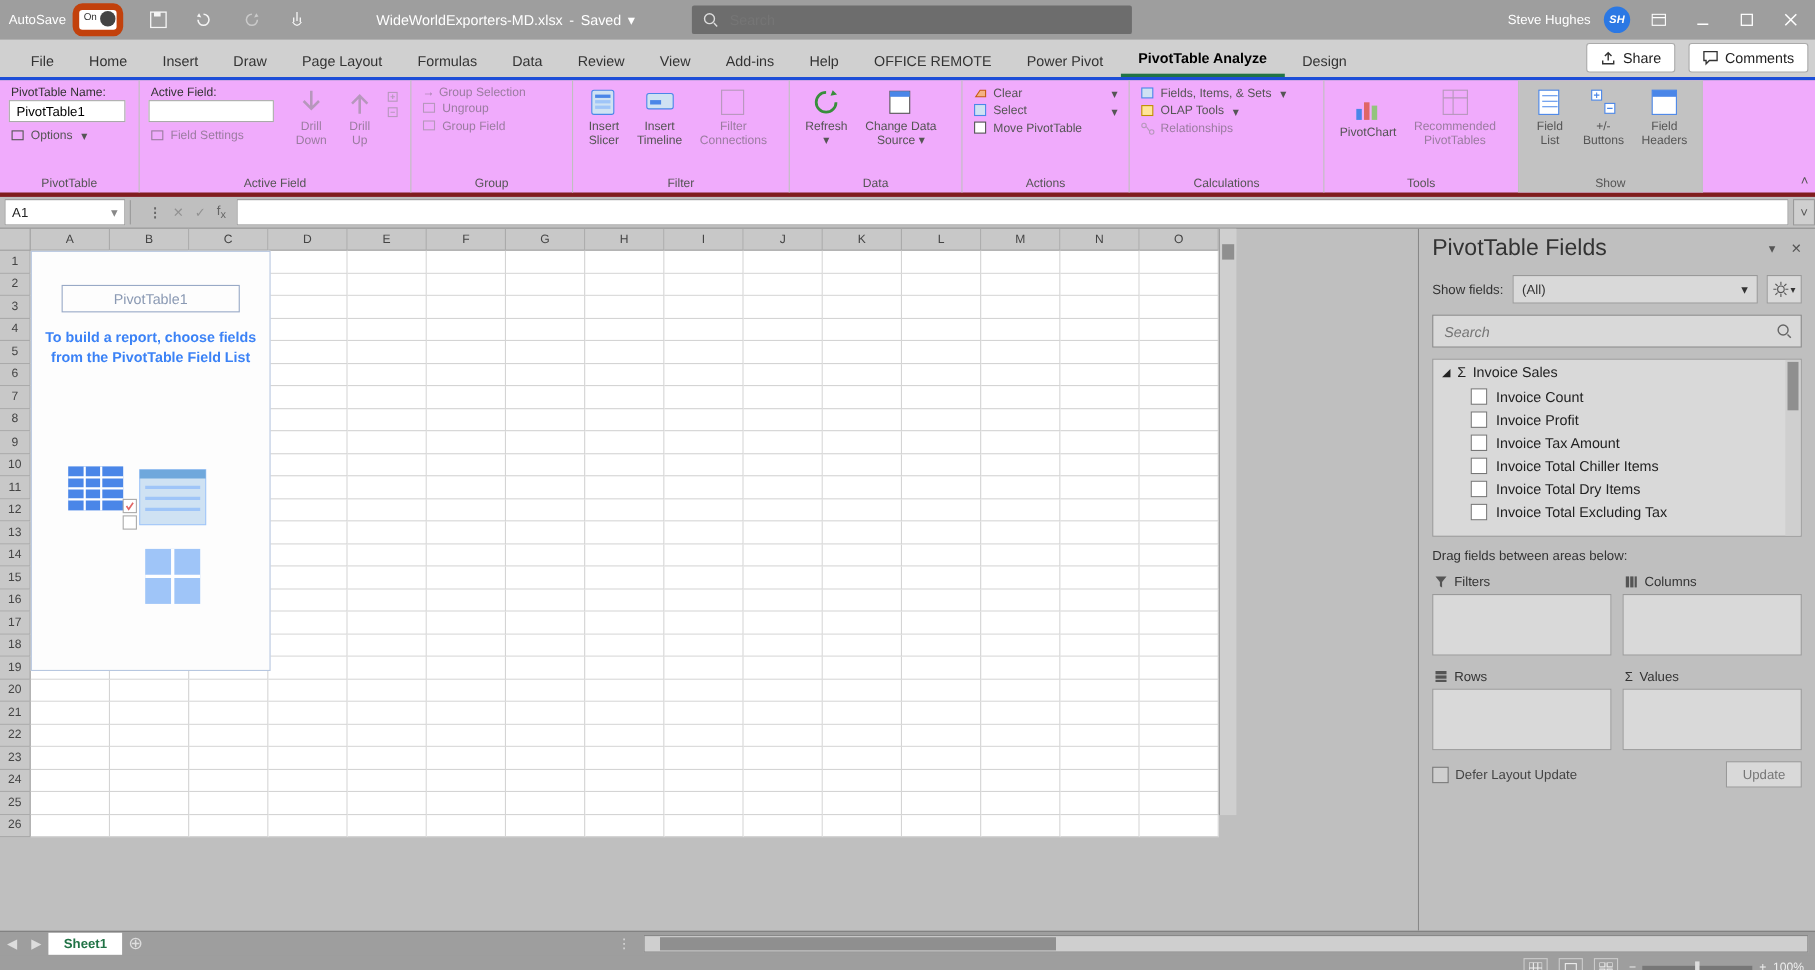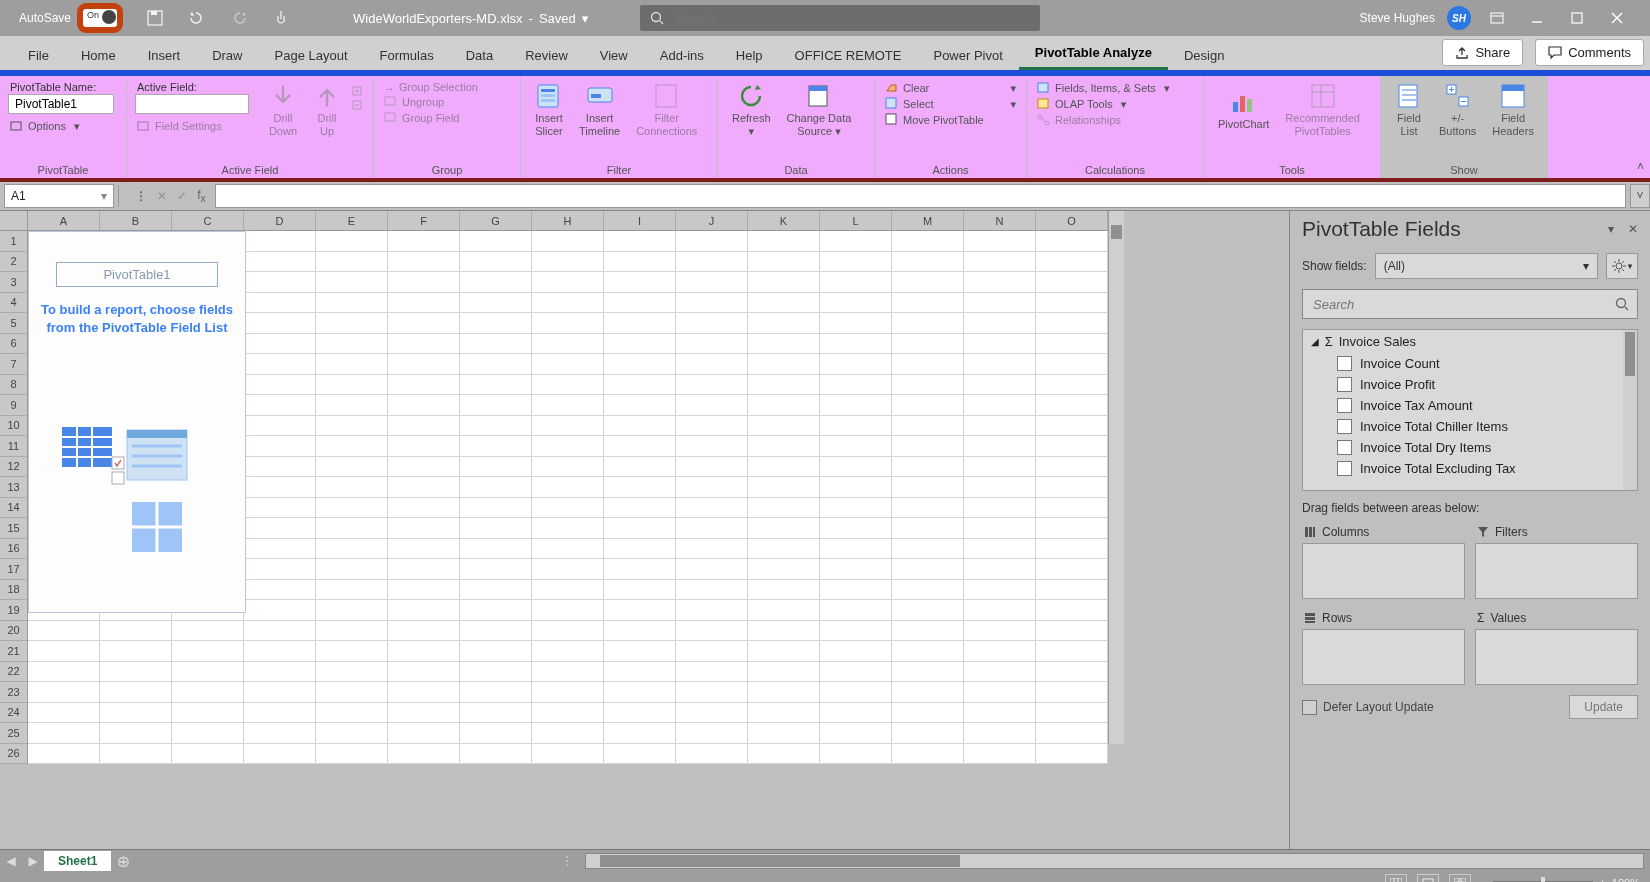--- a/index.html
+++ b/index.html
@@ -1,27 +1,27 @@
 <!DOCTYPE html>
 <html><head>
 <meta charset="utf-8">
 <style>
 html,body{margin:0;padding:0;font-family:"Segoe UI",Tahoma,sans-serif;font-size:12px;color:#222;background:#9e9e9e;overflow:hidden;width:1650px;height:882px;}
-.titlebar{height:36px;background:#9e9e9e;display:flex;align-items:center;padding:0 19px;gap:22px;color:#fff;}
+.titlebar{height:36px;background:#9e9e9e;display:flex;align-items:center;padding:0 8px;gap:22px;color:#fff;}
 .autosave{display:flex;align-items:center;gap:6px;font-size:12px;}
 .toggle{width:34px;height:18px;border-radius:9px;background:#fff;position:relative;border:6px solid #c2410c;}
 .toggle .knob{position:absolute;top:1px;right:1px;width:14px;height:14px;border-radius:50%;background:#444;}
 .tb-icon{width:20px;height:20px;display:flex;align-items:center;justify-content:center;color:#fff;opacity:.9;}
 .filename{margin-left:40px;font-size:13px;color:#fff;display:flex;align-items:center;gap:6px;}
 .searchbox{margin-left:30px;width:380px;height:26px;background:#6d6d6d;border-radius:2px;display:flex;align-items:center;padding:0 10px;gap:8px;color:#ddd;}
 .searchbox input{background:none;border:0;outline:0;color:#ddd;font-size:13px;flex:1;}
 .titlebar-right{margin-left:auto;display:flex;align-items:center;gap:12px;}
 .avatar{width:24px;height:24px;border-radius:50%;background:#2b78e4;color:#fff;display:flex;align-items:center;justify-content:center;font-size:10px;font-weight:600;font-style:italic;}
 .winbtn{width:28px;height:28px;display:flex;align-items:center;justify-content:center;color:#fff;}
-.tabs{height:34px;background:#d0d0d0;display:flex;align-items:flex-end;padding-left:12px;gap:0;border-bottom:6px solid #1d4ed8;}
+.tabs{height:34px;background:#d0d0d0;display:flex;align-items:flex-end;padding-left:12px;gap:0;border-bottom:3px solid #1d4ed8;}
 .tabs .tab{padding:8px 16px 7px;font-size:13px;color:#333;cursor:pointer;}
 .tabs .tab.active{font-weight:600;color:#000;border-bottom:3px solid #217346;}
 .tabs .spacer{flex:1;}
 .tabs .btn{background:#fff;border:1px solid #aaa;border-radius:3px;padding:5px 12px;margin:4px 6px;font-size:13px;display:flex;align-items:center;gap:6px;cursor:pointer;}
 .ribbon{height:102px;background:#f0abfc;display:flex;border-bottom:4px solid #7f1d1d;font-size:12px;position:relative;}
 .ribgrp{border-right:1px solid #bfbfbf;display:flex;flex-direction:column;justify-content:space-between;padding:4px 8px 2px;}
 .riblbl{text-align:center;font-size:11px;color:#555;padding-top:2px;}
 .ribrow{display:flex;align-items:center;gap:4px;}
 .ribitem{display:flex;flex-direction:column;align-items:center;gap:2px;padding:2px 6px;color:#555;}
 .ribitem.big svg{width:28px;height:28px;}
@@ -1020,34 +1020,34 @@
         </div>
       <div class="vs">
           <div class="th"></div>
         </div>
     </div>
     <div class="sp-drag-lbl">Drag fields between areas below:</div>
     <div class="sp-areas">
       <div class="sp-area">
           <div class="alabel">
             <svg width="12" height="12">
+              <path d="M1 1 h10 L7 6 v5 l-2-1 V6 Z" fill="#555"></path>
+            </svg>
+            <span>Filters</span>
+          </div>
+          <div class="abox"></div>
+        </div>
+      <div class="sp-area">
+          <div class="alabel">
+            <svg width="12" height="12">
               <rect x="1" y="1" width="3" height="10" fill="#555"></rect>
               <rect x="5" y="1" width="3" height="10" fill="#555"></rect>
               <rect x="9" y="1" width="2" height="10" fill="#555"></rect>
             </svg>
             <span>Columns</span>
-          </div>
-          <div class="abox"></div>
-        </div>
-      <div class="sp-area">
-          <div class="alabel">
-            <svg width="12" height="12">
-              <path d="M1 1 h10 L7 6 v5 l-2-1 V6 Z" fill="#555"></path>
-            </svg>
-            <span>Filters</span>
           </div>
           <div class="abox"></div>
         </div>
       <div class="sp-area">
           <div class="alabel">
             <svg width="12" height="12">
               <rect x="1" y="1" width="10" height="3" fill="#555"></rect>
               <rect x="1" y="5" width="10" height="3" fill="#555"></rect>
               <rect x="1" y="9" width="10" height="2" fill="#555"></rect>
             </svg>

